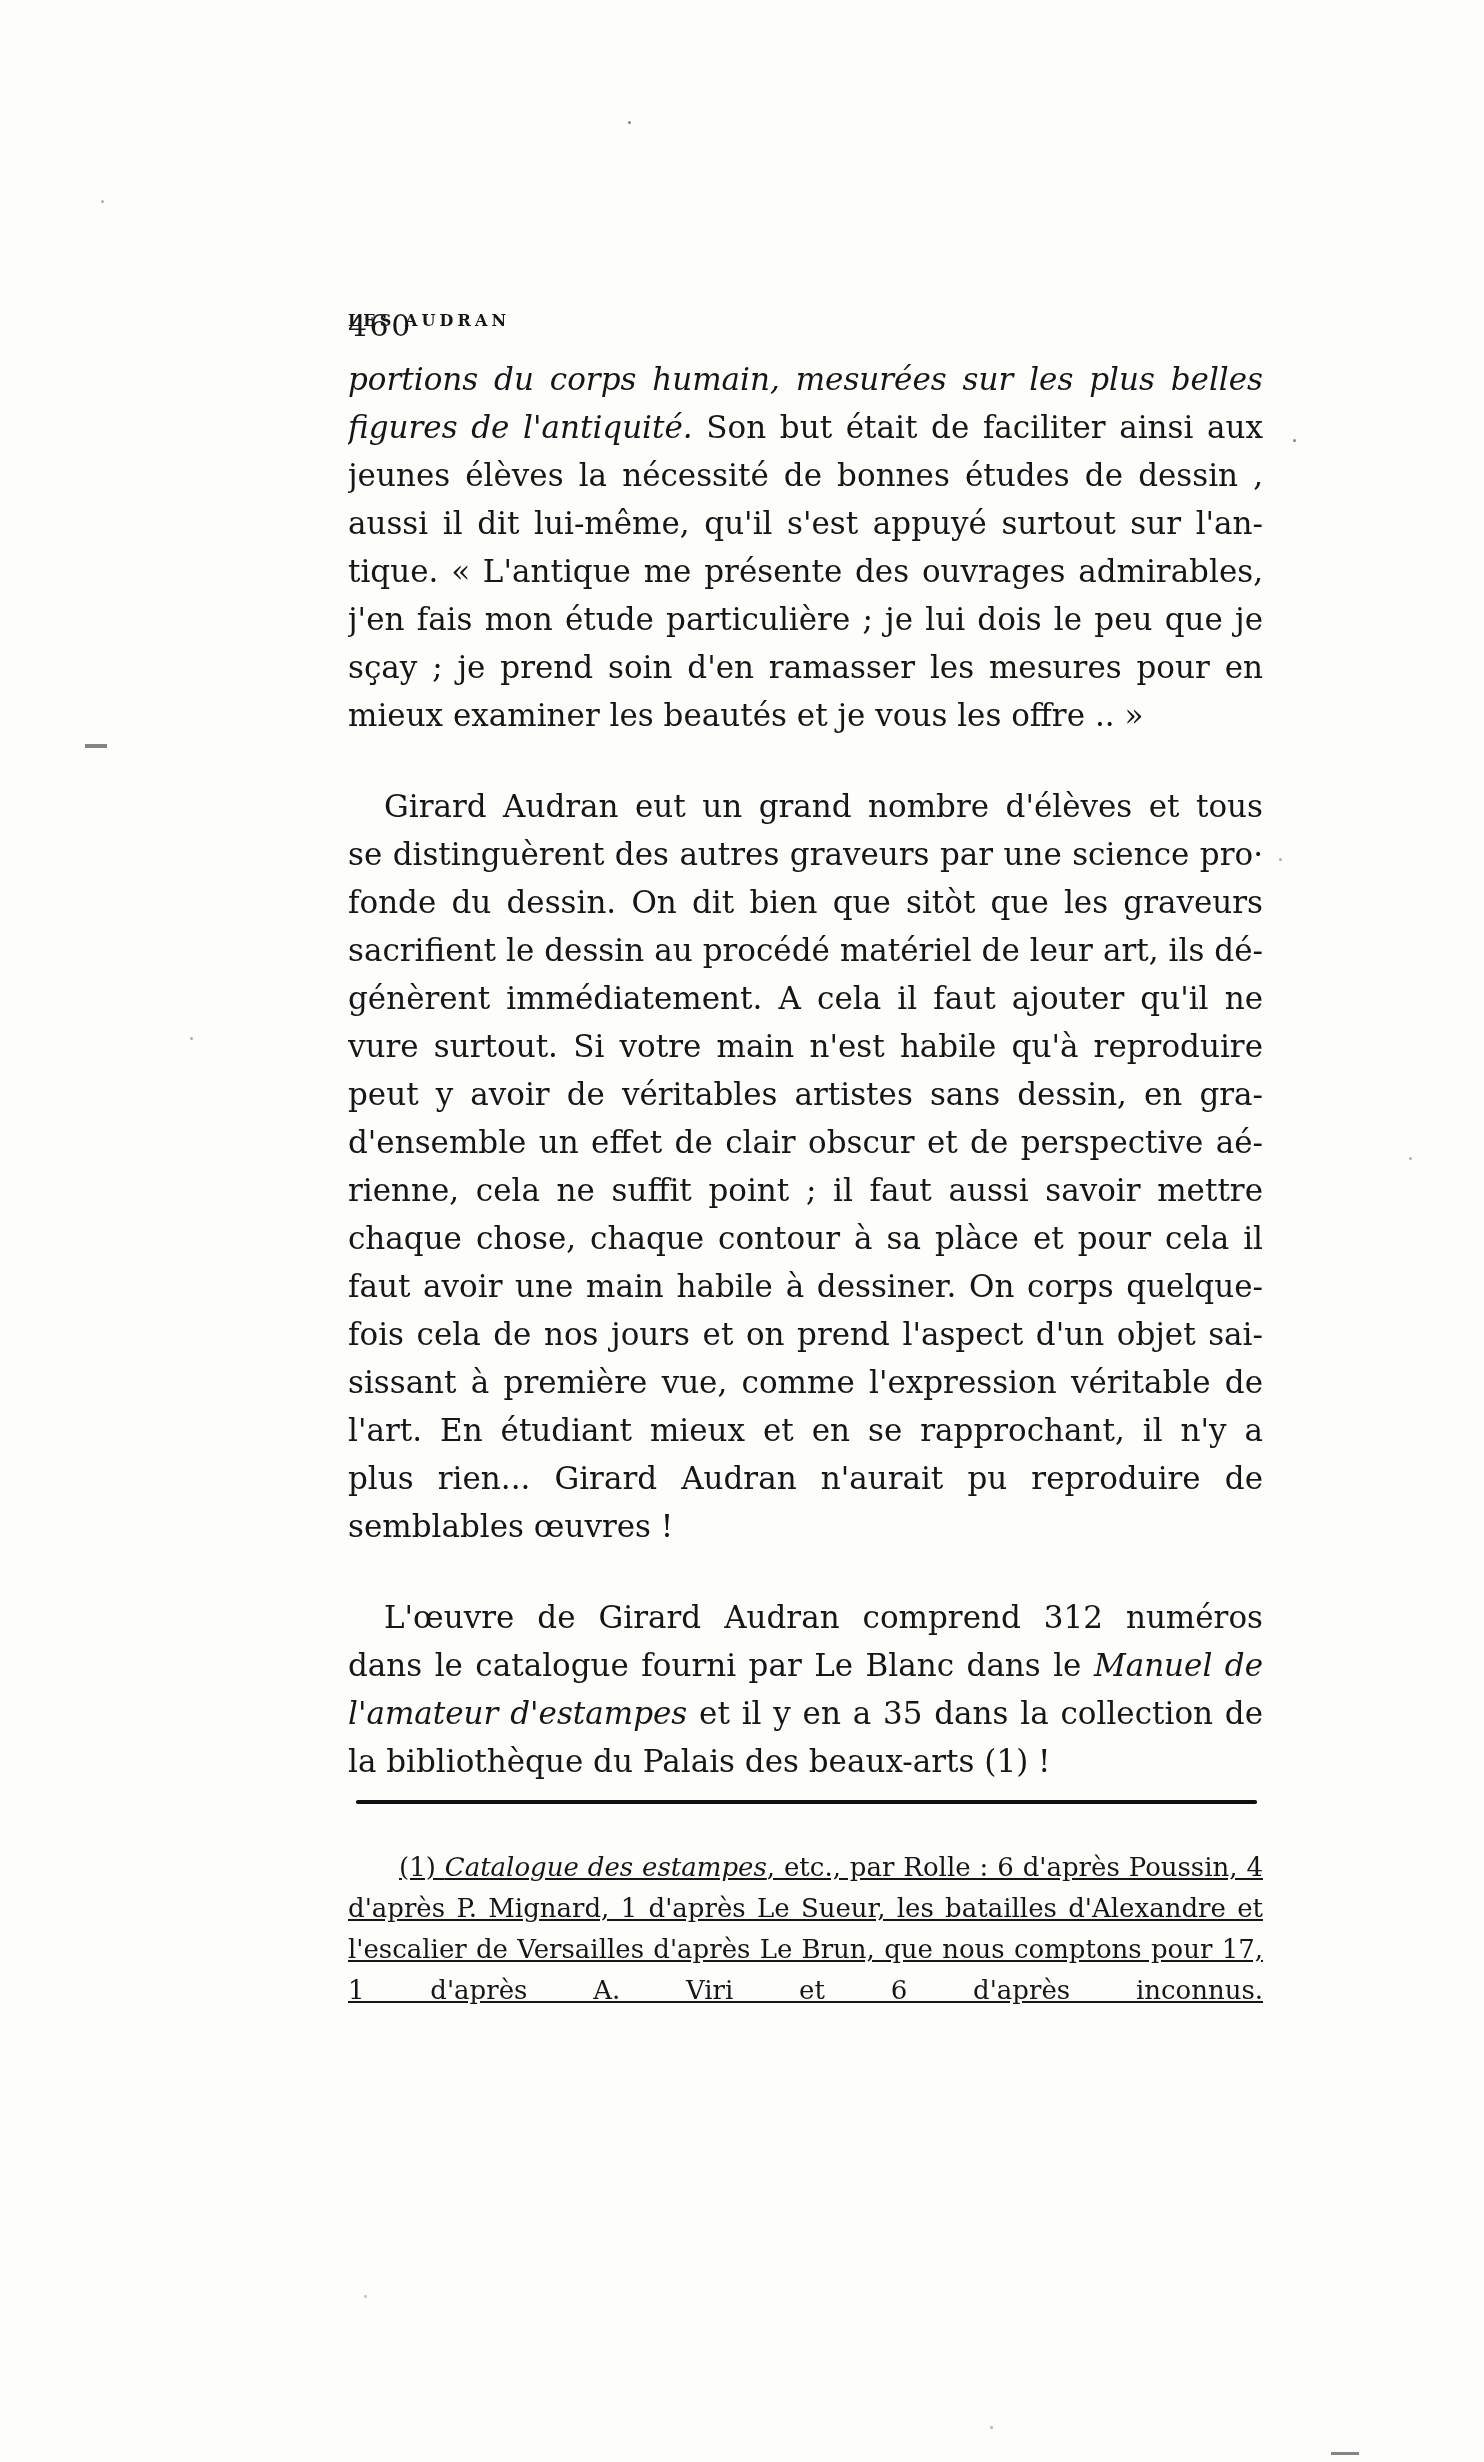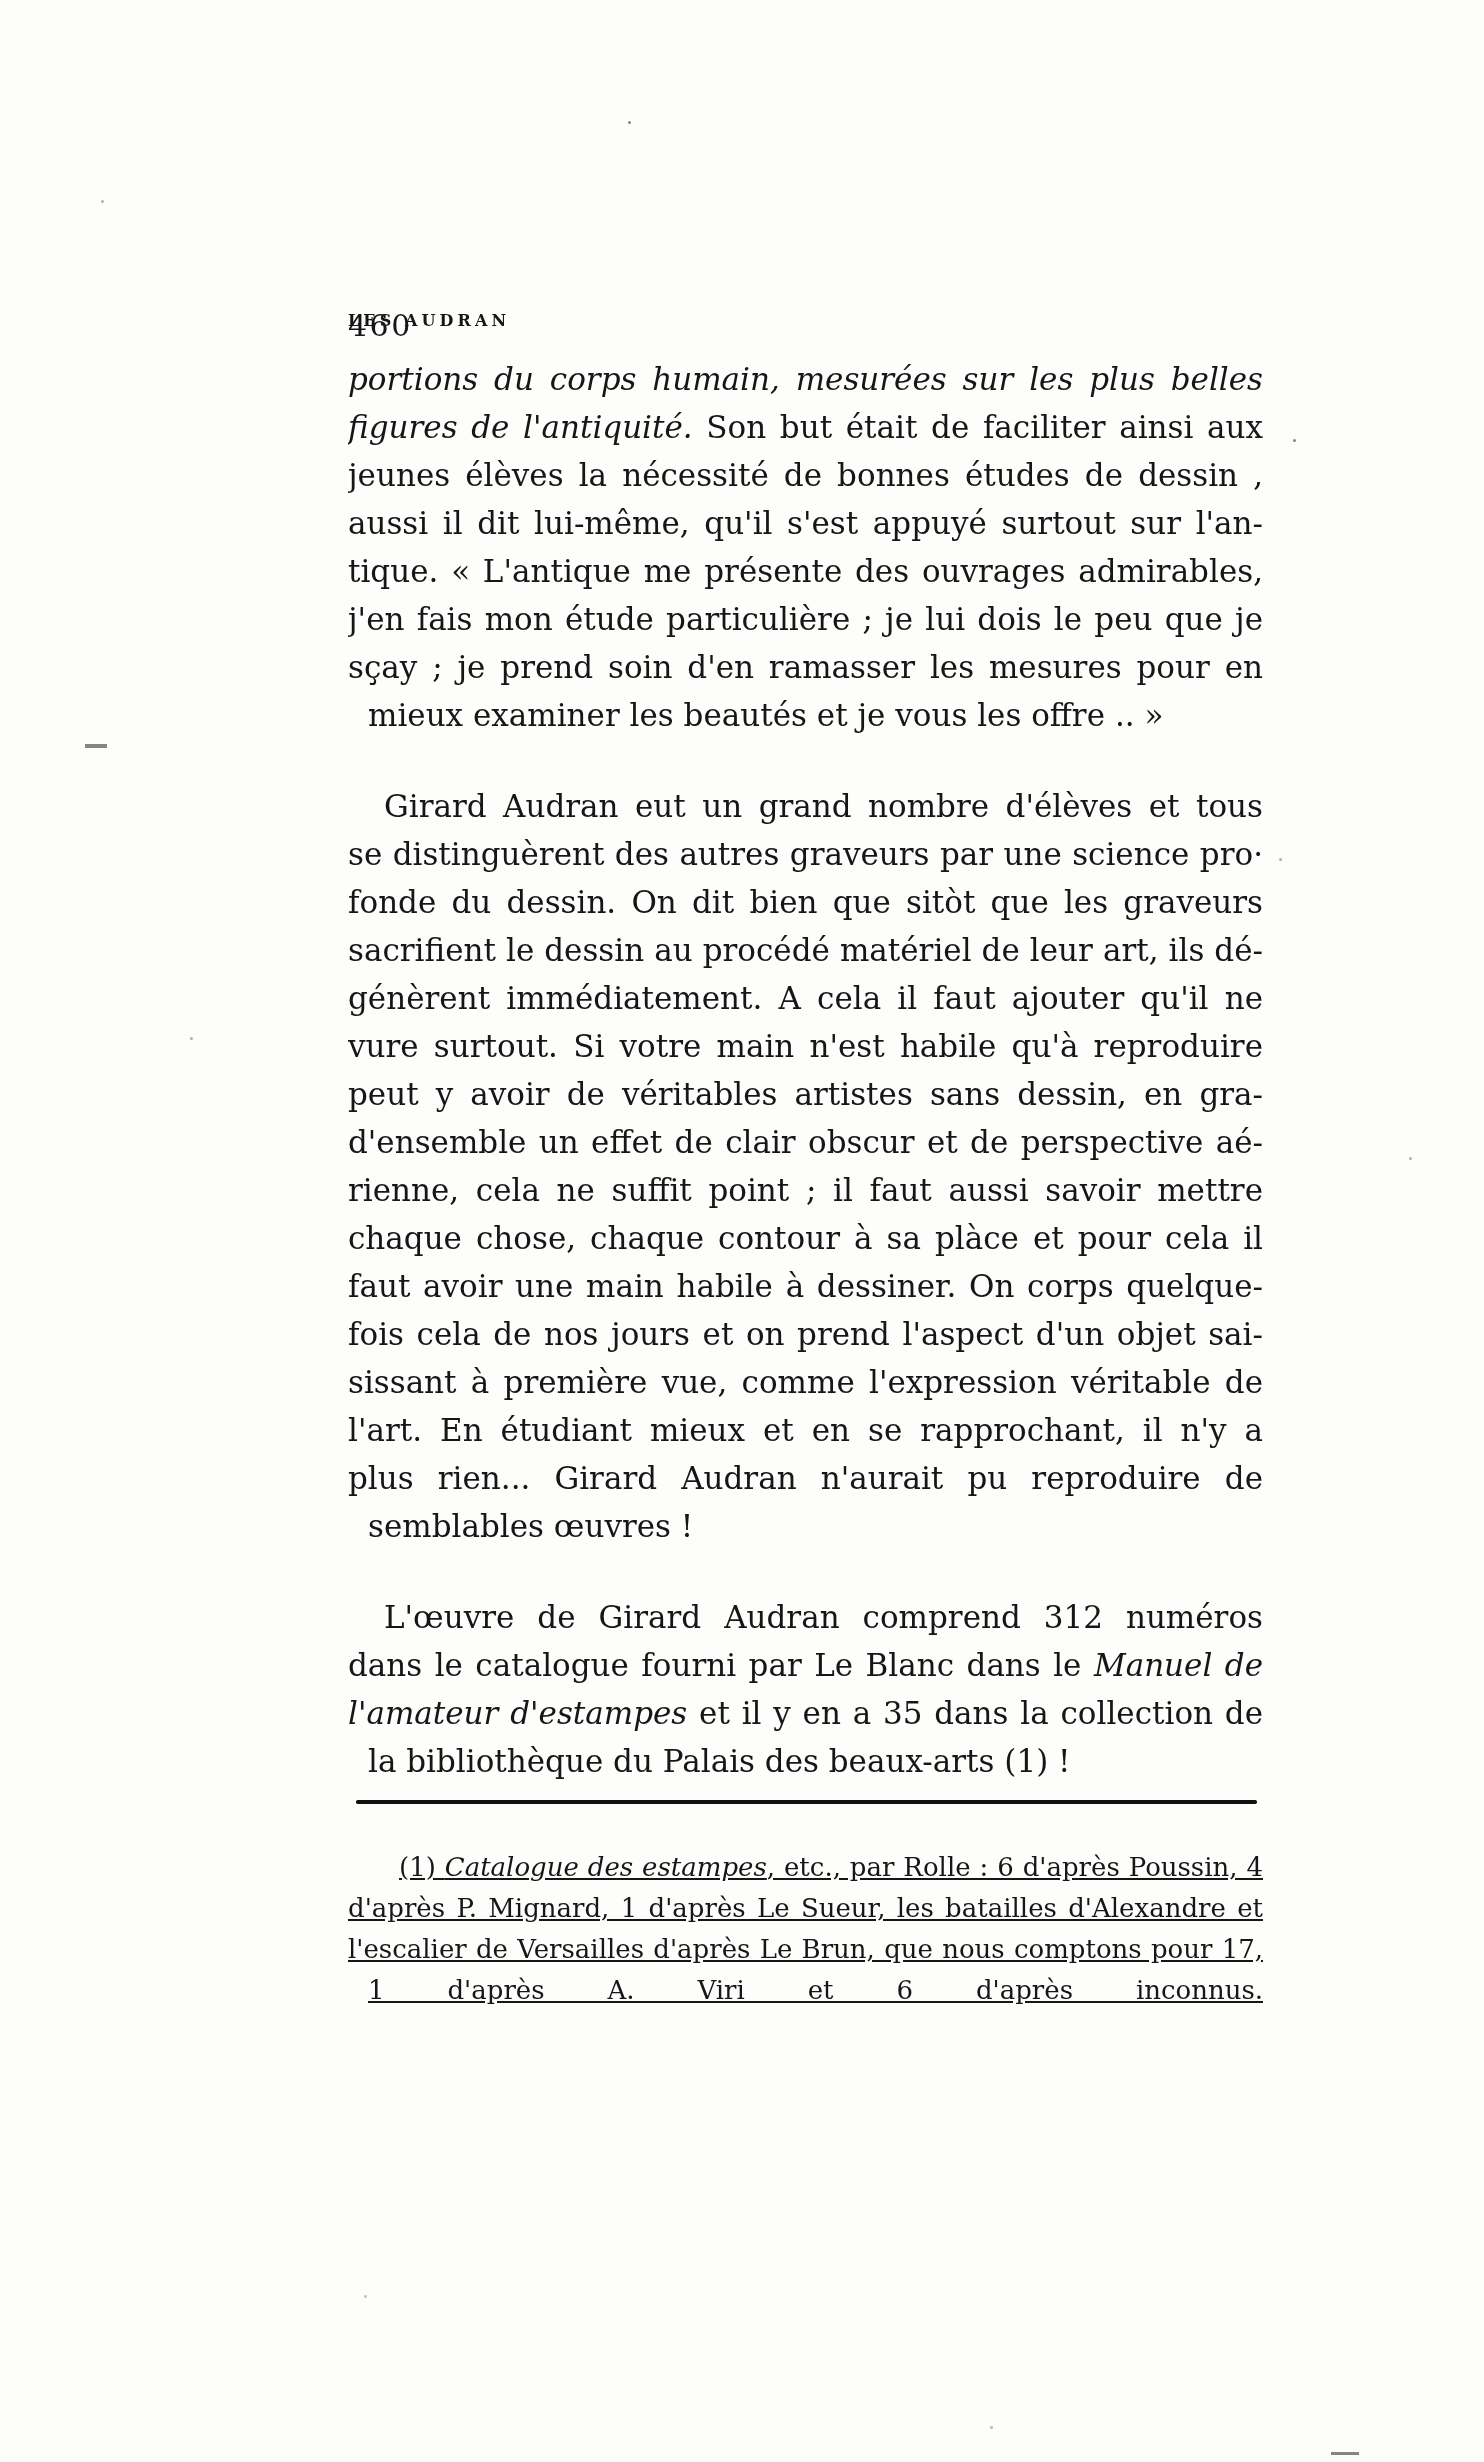--- a/index.html
+++ b/index.html
@@ -42,21 +42,21 @@
   }
   .body-lines .line {
     font-size: 31px;
     line-height: 48px;
     height: 48px;
     text-align: justify;
     text-align-last: justify;
     white-space: normal;
     overflow: hidden;
   }
-  .line.last { text-align-last: left; margin-left: 20px; }
+  .line.last { text-align-last: left; }
   .line.indent { text-indent: 36px; margin-top: 43px; }
   .line .it { font-style: italic; }
   .footnote-rule {
     margin-top: 15px;
     margin-left: 8.3px;
     width: 901px;
     height: 4.1px;
     background: #101010;
     border-radius: 1.7px;
   }

